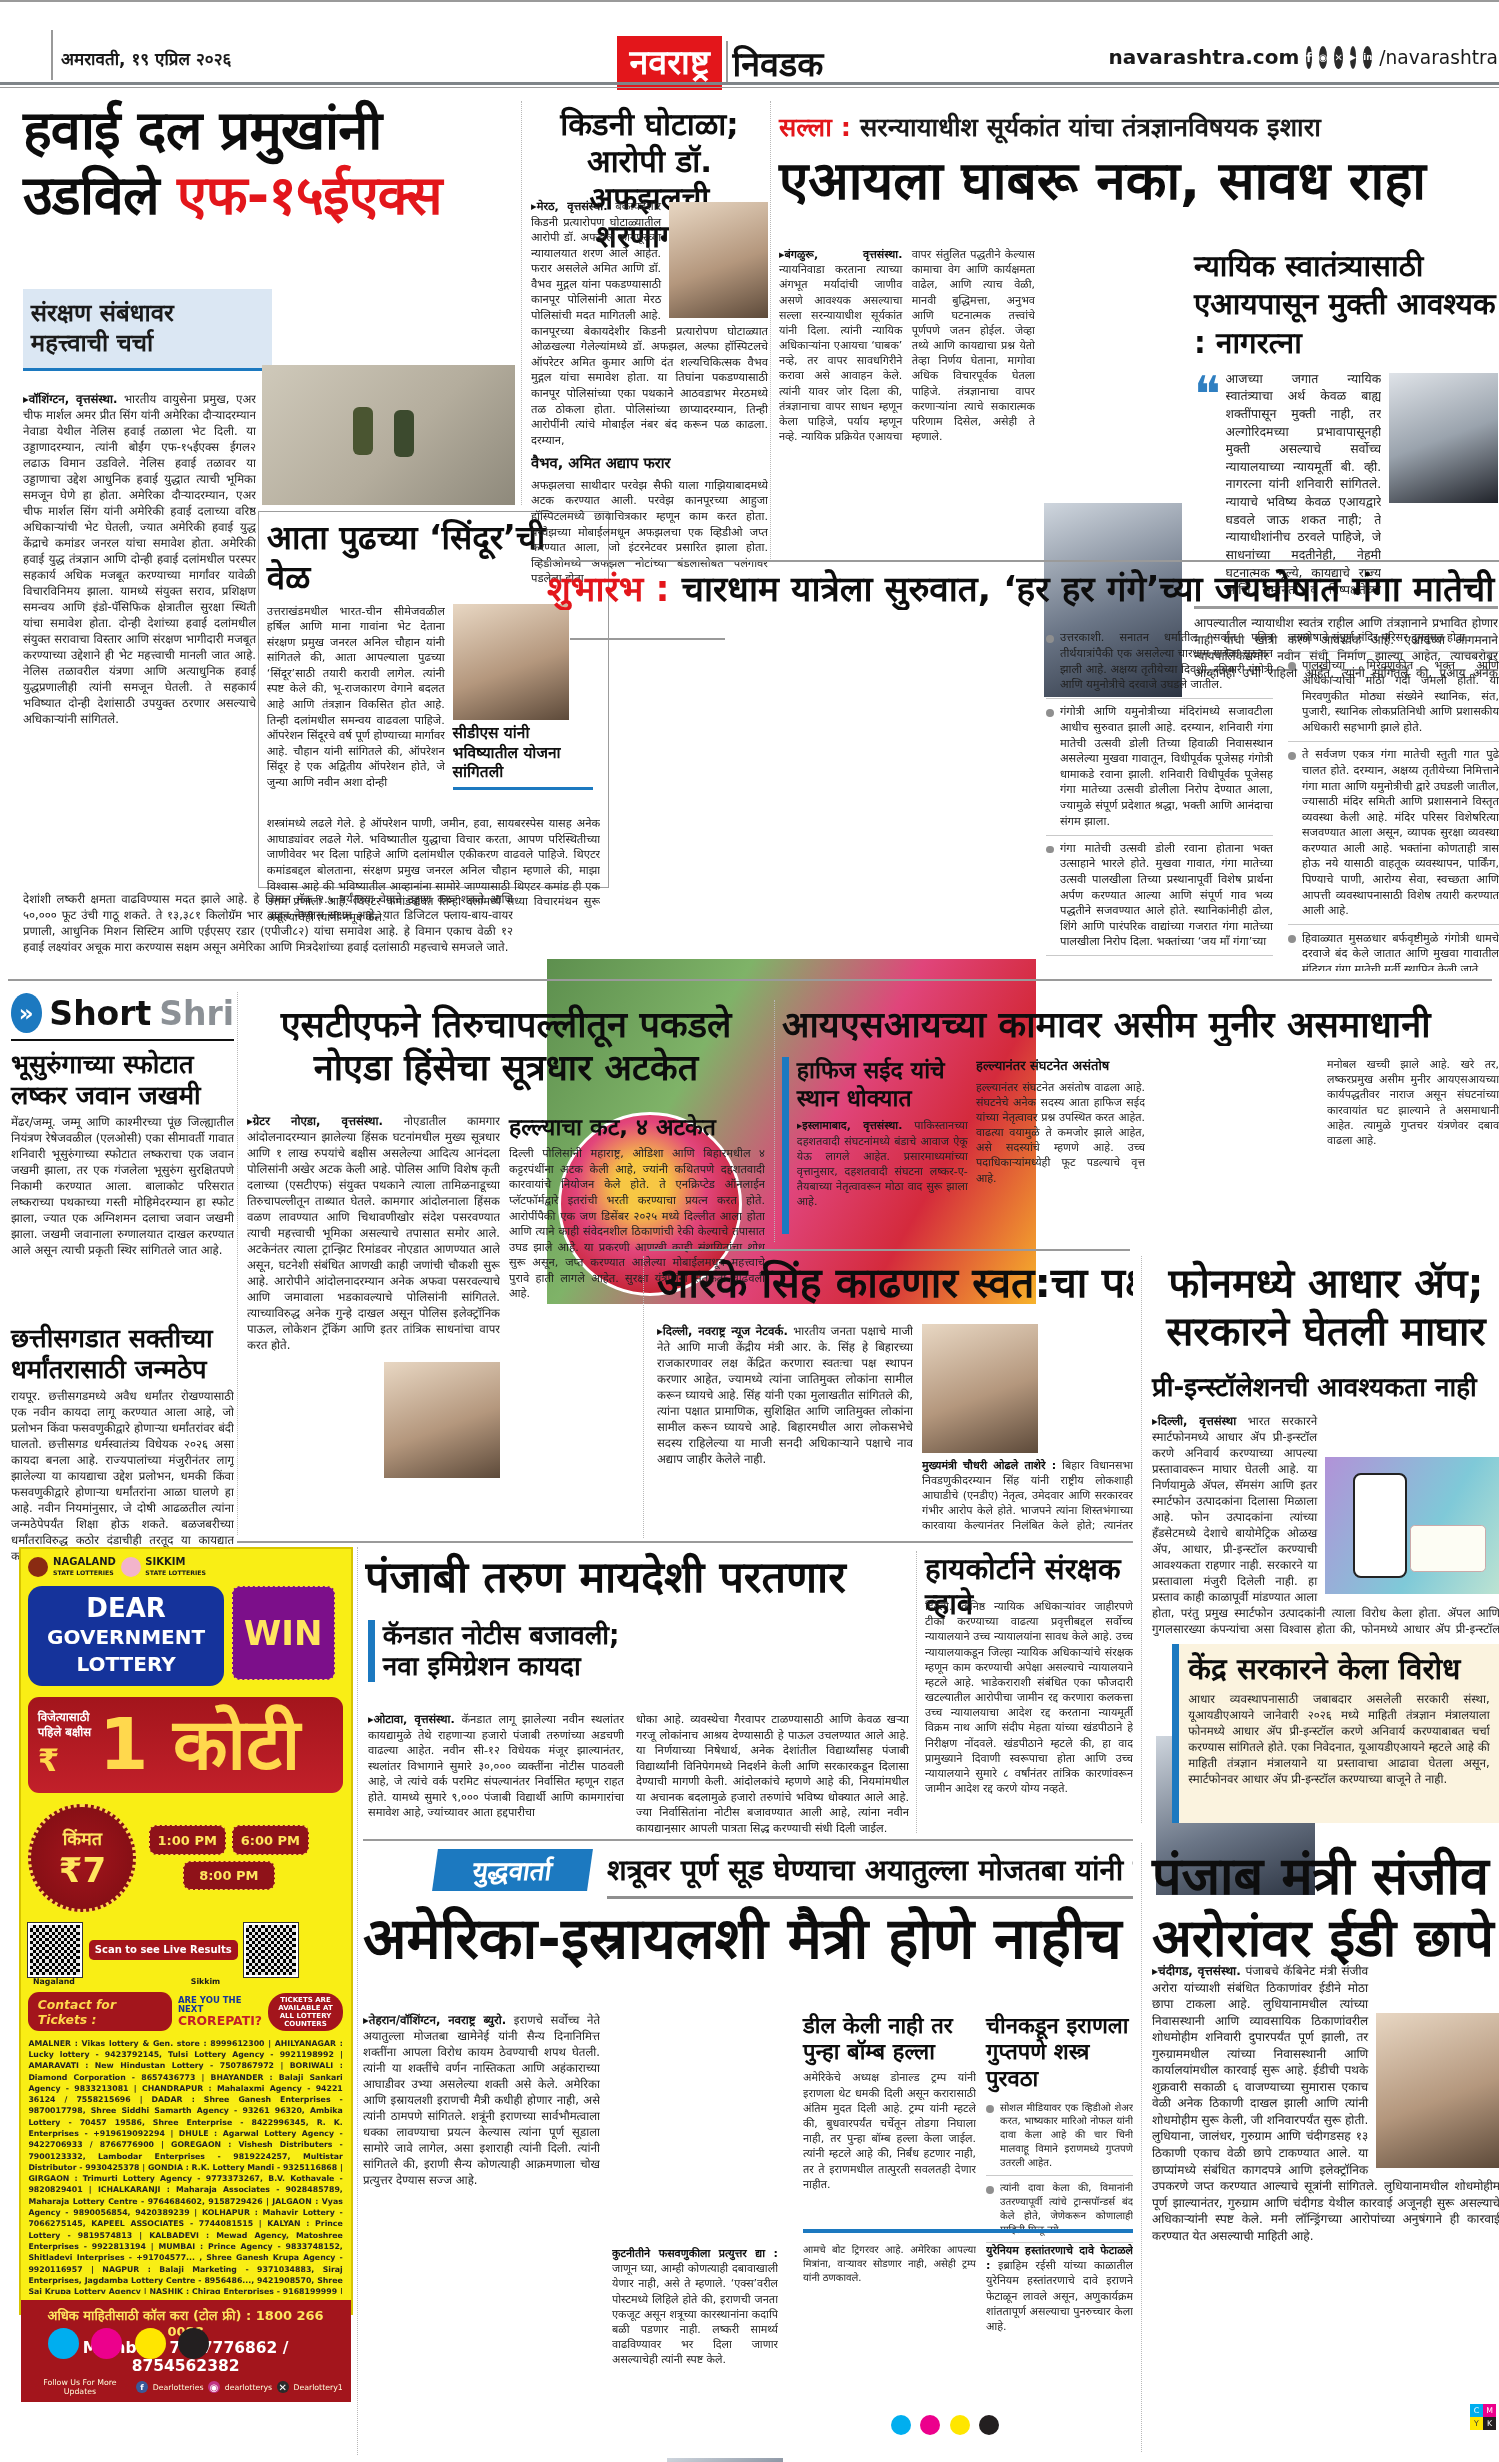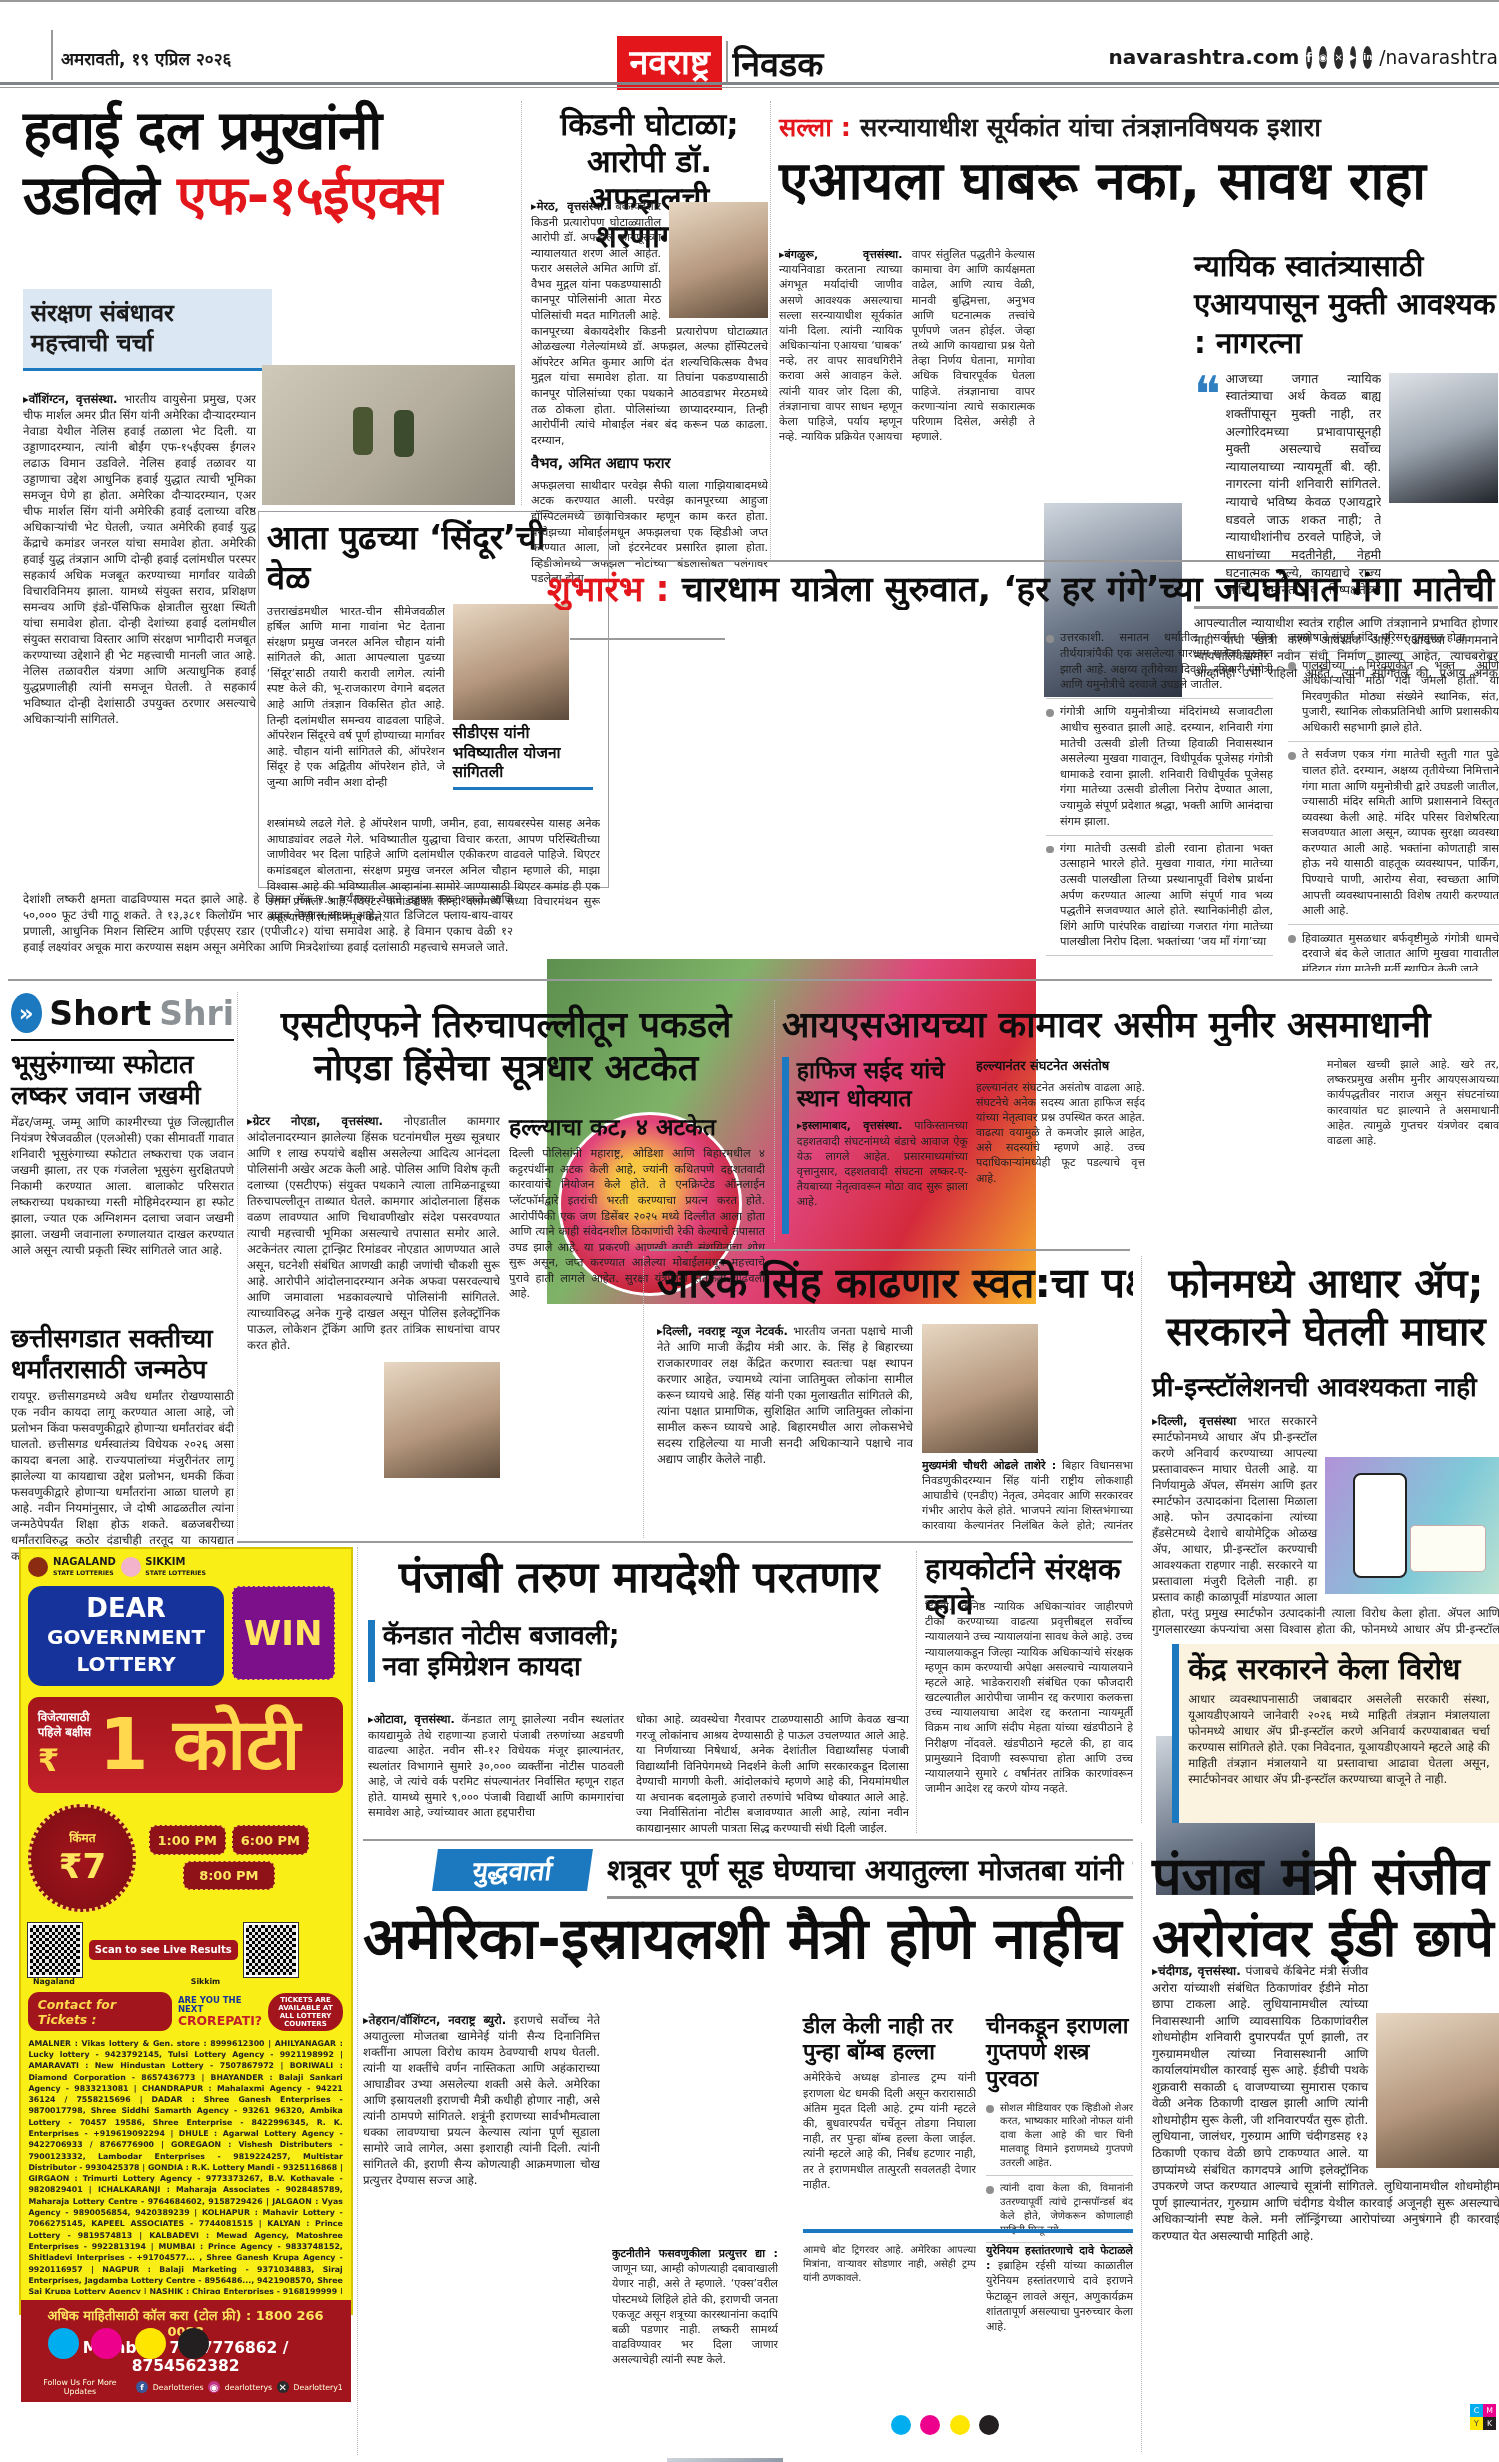--- a/index.html
+++ b/index.html
@@ -281,21 +281,21 @@
     </div>
     <div class="ad-red" style="margin-top:11px;display:flex;align-items:center;gap:7.8px;padding:12.4px 9.3px;">
       <div style="font-size:11.6px;font-weight:800;color:#fff;line-height:1.3;">
         <span>विजेत्यासाठी</span><br><span>पहिले बक्षीस</span><br>
         <span class="goldtxt" style="font-size:31px;">₹</span>
       </div>
       <div class="goldtxt" style="font-size:71px;line-height:1;">1 कोटी</div>
     </div>
     <div style="display:flex;align-items:center;gap:12.4px;margin-top:11px;">
       <div style="width:102px;height:102px;border-radius:50%;background:radial-gradient(#a3151c,#7c0d13);border:3.1px dotted #ffd84d;color:#ffe65e;display:flex;flex-direction:column;align-items:center;justify-content:center;font-weight:800;">
-        <span style="font-size:12px;">किंमत</span>
+        <span style="font-size:18px;">किंमत</span>
         <span style="font-size:34px;">₹7</span>
       </div>
       <div style="display:flex;flex-direction:column;gap:6.2px;">
         <div style="display:flex;gap:6.2px;">
           <span class="chip" style="padding:6.2px 7.8px;font-size:13px;">1:00 PM</span>
           <span class="chip" style="padding:6.2px 7.8px;font-size:13px;">6:00 PM</span>
         </div>
         <span class="chip" style="padding:6.2px 7.8px;font-size:13px;width:74px;align-self:center;">8:00 PM</span>
       </div>
     </div>
@@ -326,21 +326,21 @@
         <span>Dearlotteries</span>
         <span class="icon-circle icon-instagram" style="width:12.4px;height:12.4px;font-size:7px;background:#c13584;"></span>
         <span>dearlotterys</span>
         <span class="icon-circle icon-x" style="width:12.4px;height:12.4px;font-size:7px;"></span>
         <span>Dearlottery1</span>
       </div>
     </div>
   </div>
 
   <div class="abs vrule" style="left:357px;top:1547px;height:908px;"></div>
-  <div class="abs hl" style="left:365px;top:1552px;width:548px;font-size:43px;white-space:nowrap;overflow:hidden;text-align:center;">पंजाबी तरुण मायदेशी परतणार</div>
+  <div class="abs hl" style="left:365px;top:1552px;width:548px;font-size:43px;white-space:nowrap;overflow:hidden;">पंजाबी तरुण मायदेशी परतणार</div>
   <div class="abs bluebar" style="left:368px;top:1620px;width:256px;">
     <div class="hl" style="font-size:26px;">
       <span>कॅनडात नोटीस बजावली;</span><br>
       <span>नवा इमिग्रेशन कायदा</span>
     </div>
   </div>
   <div class="abs photo ph-suit" style="left:667px;top:1620px;width:116px;height:85px;"></div>
   <div class="abs body-text" style="left:368px;top:1712px;width:256px;height:121px;overflow:hidden;font-size:11.3px;">
     <p><span class="byline">ओटावा, वृत्तसंस्था.</span> <span>कॅनडात लागू झालेल्या नवीन स्थलांतर कायद्यामुळे तेथे राहणाऱ्या हजारो पंजाबी तरुणांच्या अडचणी वाढल्या आहेत. नवीन सी-१२ विधेयक मंजूर झाल्यानंतर, स्थलांतर विभागाने सुमारे ३०,००० व्यक्तींना नोटीस पाठवली आहे, जे त्यांचे वर्क परमिट संपल्यानंतर निर्वासित म्हणून राहत होते. यामध्ये सुमारे ९,००० पंजाबी विद्यार्थी आणि कामगारांचा समावेश आहे, ज्यांच्यावर आता हद्दपारीचा</span></p>
   </div>

